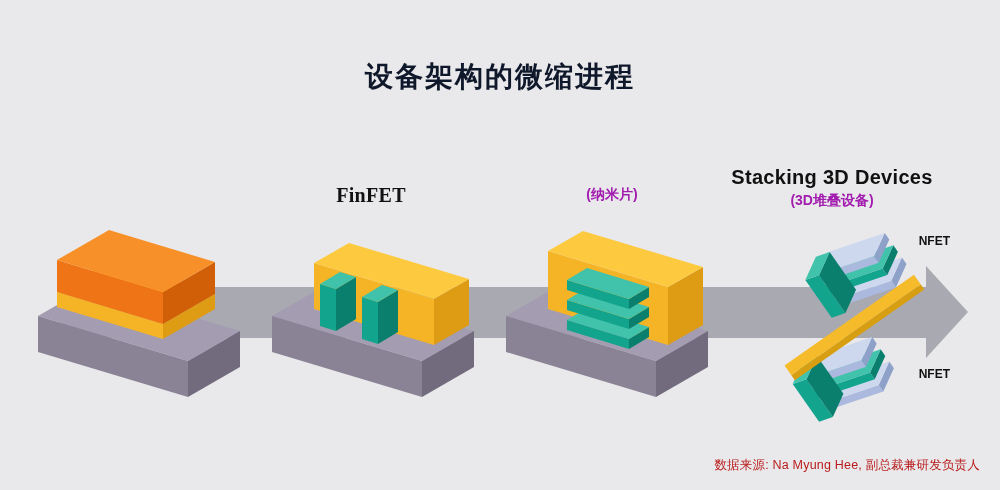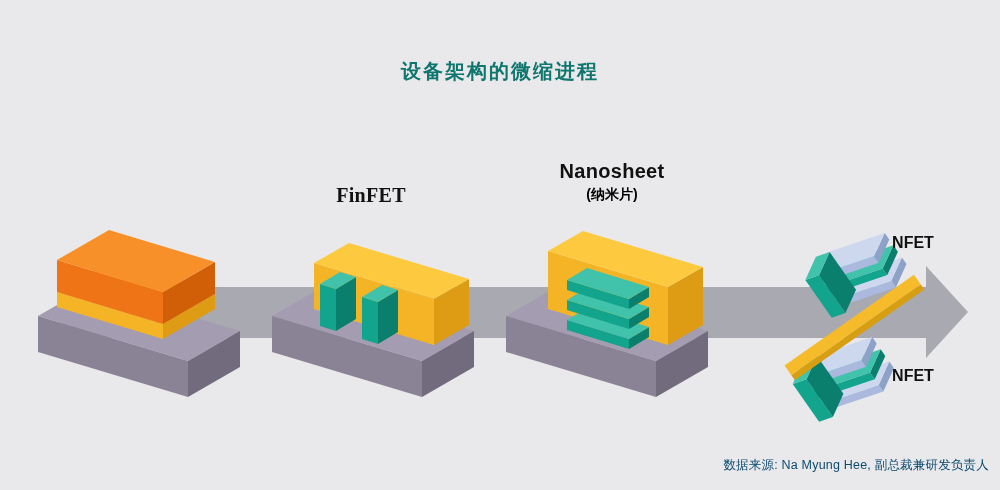--- a/index.html
+++ b/index.html
@@ -11,54 +11,54 @@
     background: #e9e9eb;
     overflow: hidden;
     font-family: "Liberation Sans", "DejaVu Sans", sans-serif;
     color: #1a1a1a;
   }
   .gfx { position: absolute; left: 0; top: 0; }
   .title {
     position: absolute;
     top: 58px; left: 0; width: 100%;
     text-align: center;
-    font-size: 20px;
+    font-size: 28px;
     font-weight: 700;
     letter-spacing: 2px;
-    color: #0f766e;
+    color: #0f172a;
   }
   .stage-label {
     position: absolute;
     text-align: center;
     font-size: 20px;
     font-weight: 700;
     letter-spacing: .3px;
     color: #111;
   }
   .stage-sublabel {
     position: absolute;
     text-align: center;
     font-size: 14px;
     font-weight: 700;
-    color: #000000;
+    color: #a21caf;
   }
   .fet-label {
     position: absolute;
     width: 74px;
-    text-align: center;
-    font-size: 16px;
+    text-align: right;
+    font-size: 12px;
     font-weight: 700;
     color: #111;
   }
   .source {
     position: absolute;
-    right: 11px;
+    right: 20px;
     bottom: 16px;
     font-size: 12.5px;
-    color: #0c4a6e;
+    color: #b91c1c;
     letter-spacing: .2px;
     margin-top: 36px;
   }
 </style>
 </head>
 <body>
 
 <div class="canvas">
 
   <svg class="gfx" width="1000" height="490" viewBox="0 0 1000 490">
@@ -141,22 +141,23 @@
       <polygon points="860,263 882,250 882,296 860,309" fill="#0b7f6d"></polygon>
       <polygon points="846,259 860,263 882,250 868,246" fill="#41c2aa"></polygon>
     </g>
   </svg>
 
   <h1 class="title">设备架构的微缩进程</h1>
 
 
   <div class="stage-label" style="left:251px; top:184px; width:240px;font-family:Liberation Serif, serif;">FinFET</div>
 
-  <div class="stage-label" style="left:492px; top:160px; width:240px;">Nanosheet</div>
   <div class="stage-sublabel" style="left:492px; top:186px; width:240px;">(纳米片)</div>
 
+  <div class="stage-label" style="left:702px; top:166px; width:260px;">Stacking 3D Devices</div>
+  <div class="stage-sublabel" style="left:702px; top:192px; width:260px;">(3D堆叠设备)</div>
 
   <div class="fet-label" style="left:876px; top:234px;">NFET</div>
   <div class="fet-label" style="left:876px; top:367px;">NFET</div>
 
   <div class="source">数据来源: Na Myung Hee, 副总裁兼研发负责人</div>
 
 </div>
 
 </body></html>

